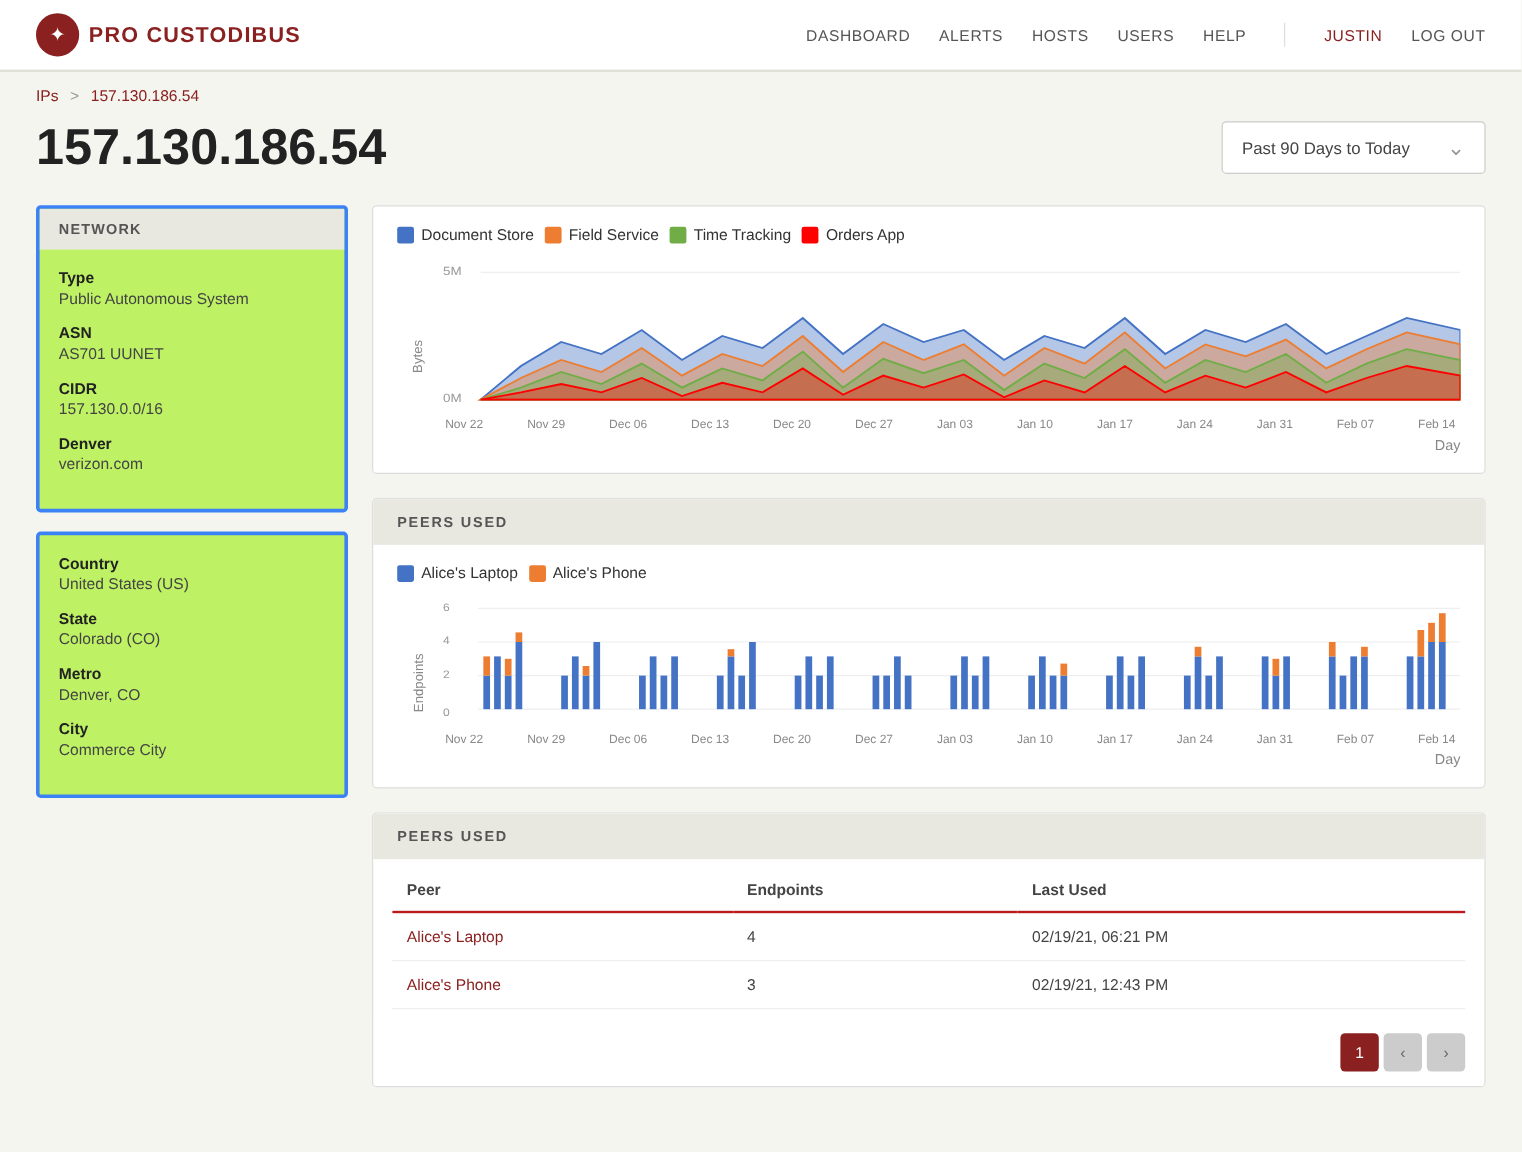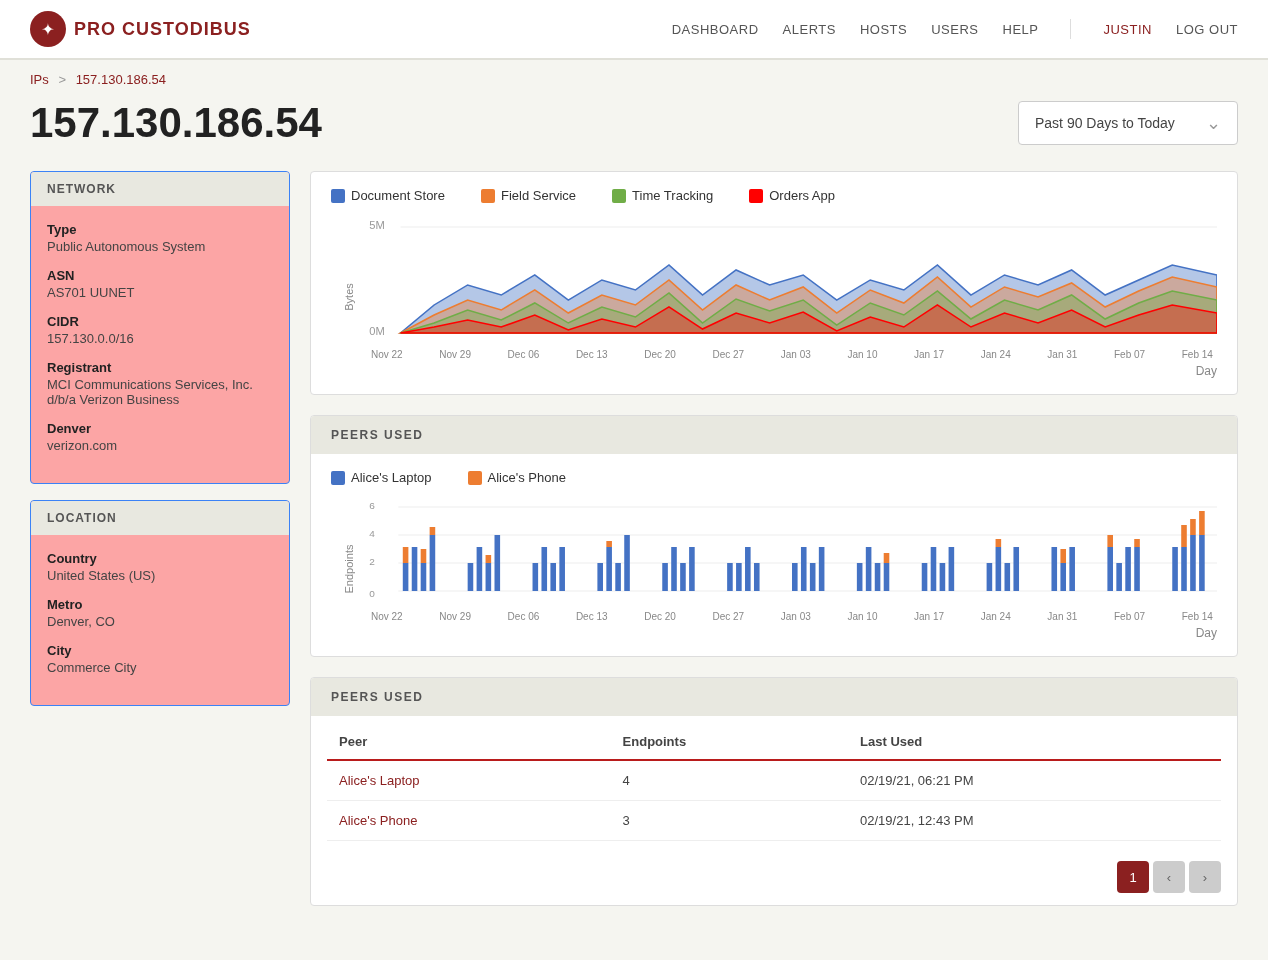--- a/index.html
+++ b/index.html
@@ -88,22 +88,22 @@
     .content-layout {
       display: flex;
       gap: 20px;
       align-items: flex-start;
     }
     .sidebar { width: 260px; flex-shrink: 0; }
     .main-content { flex: 1; }
 
     
     .card {
-      background: #fca5a5;
-      border: 1px solid #3b82f6;
+      background: #bef264;
+      border: 3px solid #3b82f6;
       border-radius: 4px;
       margin-bottom: 16px;
       overflow: hidden;
     }
     .card-header {
       background: #e8e8e0;
       padding: 10px 16px;
       font-size: 12px;
       font-weight: bold;
       letter-spacing: 1px;
@@ -132,21 +132,21 @@
       font-weight: bold;
       letter-spacing: 1.5px;
       color: #555;
       text-transform: uppercase;
     }
     .chart-body { padding: 16px 20px; }
 
     
     .legend {
       display: flex;
-      gap: 36px;
+      gap: 9px;
       margin-bottom: 12px;
       flex-wrap: wrap;
     }
     .legend-item { display: flex; align-items: center; gap: 6px; font-size: 13px; }
     .legend-dot { width: 14px; height: 14px; border-radius: 2px; }
 
     
     svg { display: block; width: 100%; }
     .data-table { width: 100%; border-collapse: collapse; }
     .data-table th {
@@ -248,36 +248,35 @@
           </div>
           <div class="info-item">
             <div class="info-label">ASN</div>
             <div class="info-value">AS701 UUNET</div>
           </div>
           <div class="info-item">
             <div class="info-label">CIDR</div>
             <div class="info-value">157.130.0.0/16</div>
           </div>
           <div class="info-item">
-            <div class="info-label">Registrant</div>
-            <div class="info-value">MCI Communications Services, Inc. d/b/a Verizon Business</div>
-          </div>
-          <div class="info-item">
             <div class="info-label">Denver</div>
             <div class="info-value">verizon.com</div>
           </div>
         </div>
       </div>
 
       <div class="card">
-        <div class="card-header">LOCATION</div>
         <div class="card-body">
           <div class="info-item">
             <div class="info-label">Country</div>
             <div class="info-value">United States (US)</div>
+          </div>
+          <div class="info-item">
+            <div class="info-label">State</div>
+            <div class="info-value">Colorado (CO)</div>
           </div>
           <div class="info-item">
             <div class="info-label">Metro</div>
             <div class="info-value">Denver, CO</div>
           </div>
           <div class="info-item">
             <div class="info-label">City</div>
             <div class="info-value">Commerce City</div>
           </div>
         </div>

